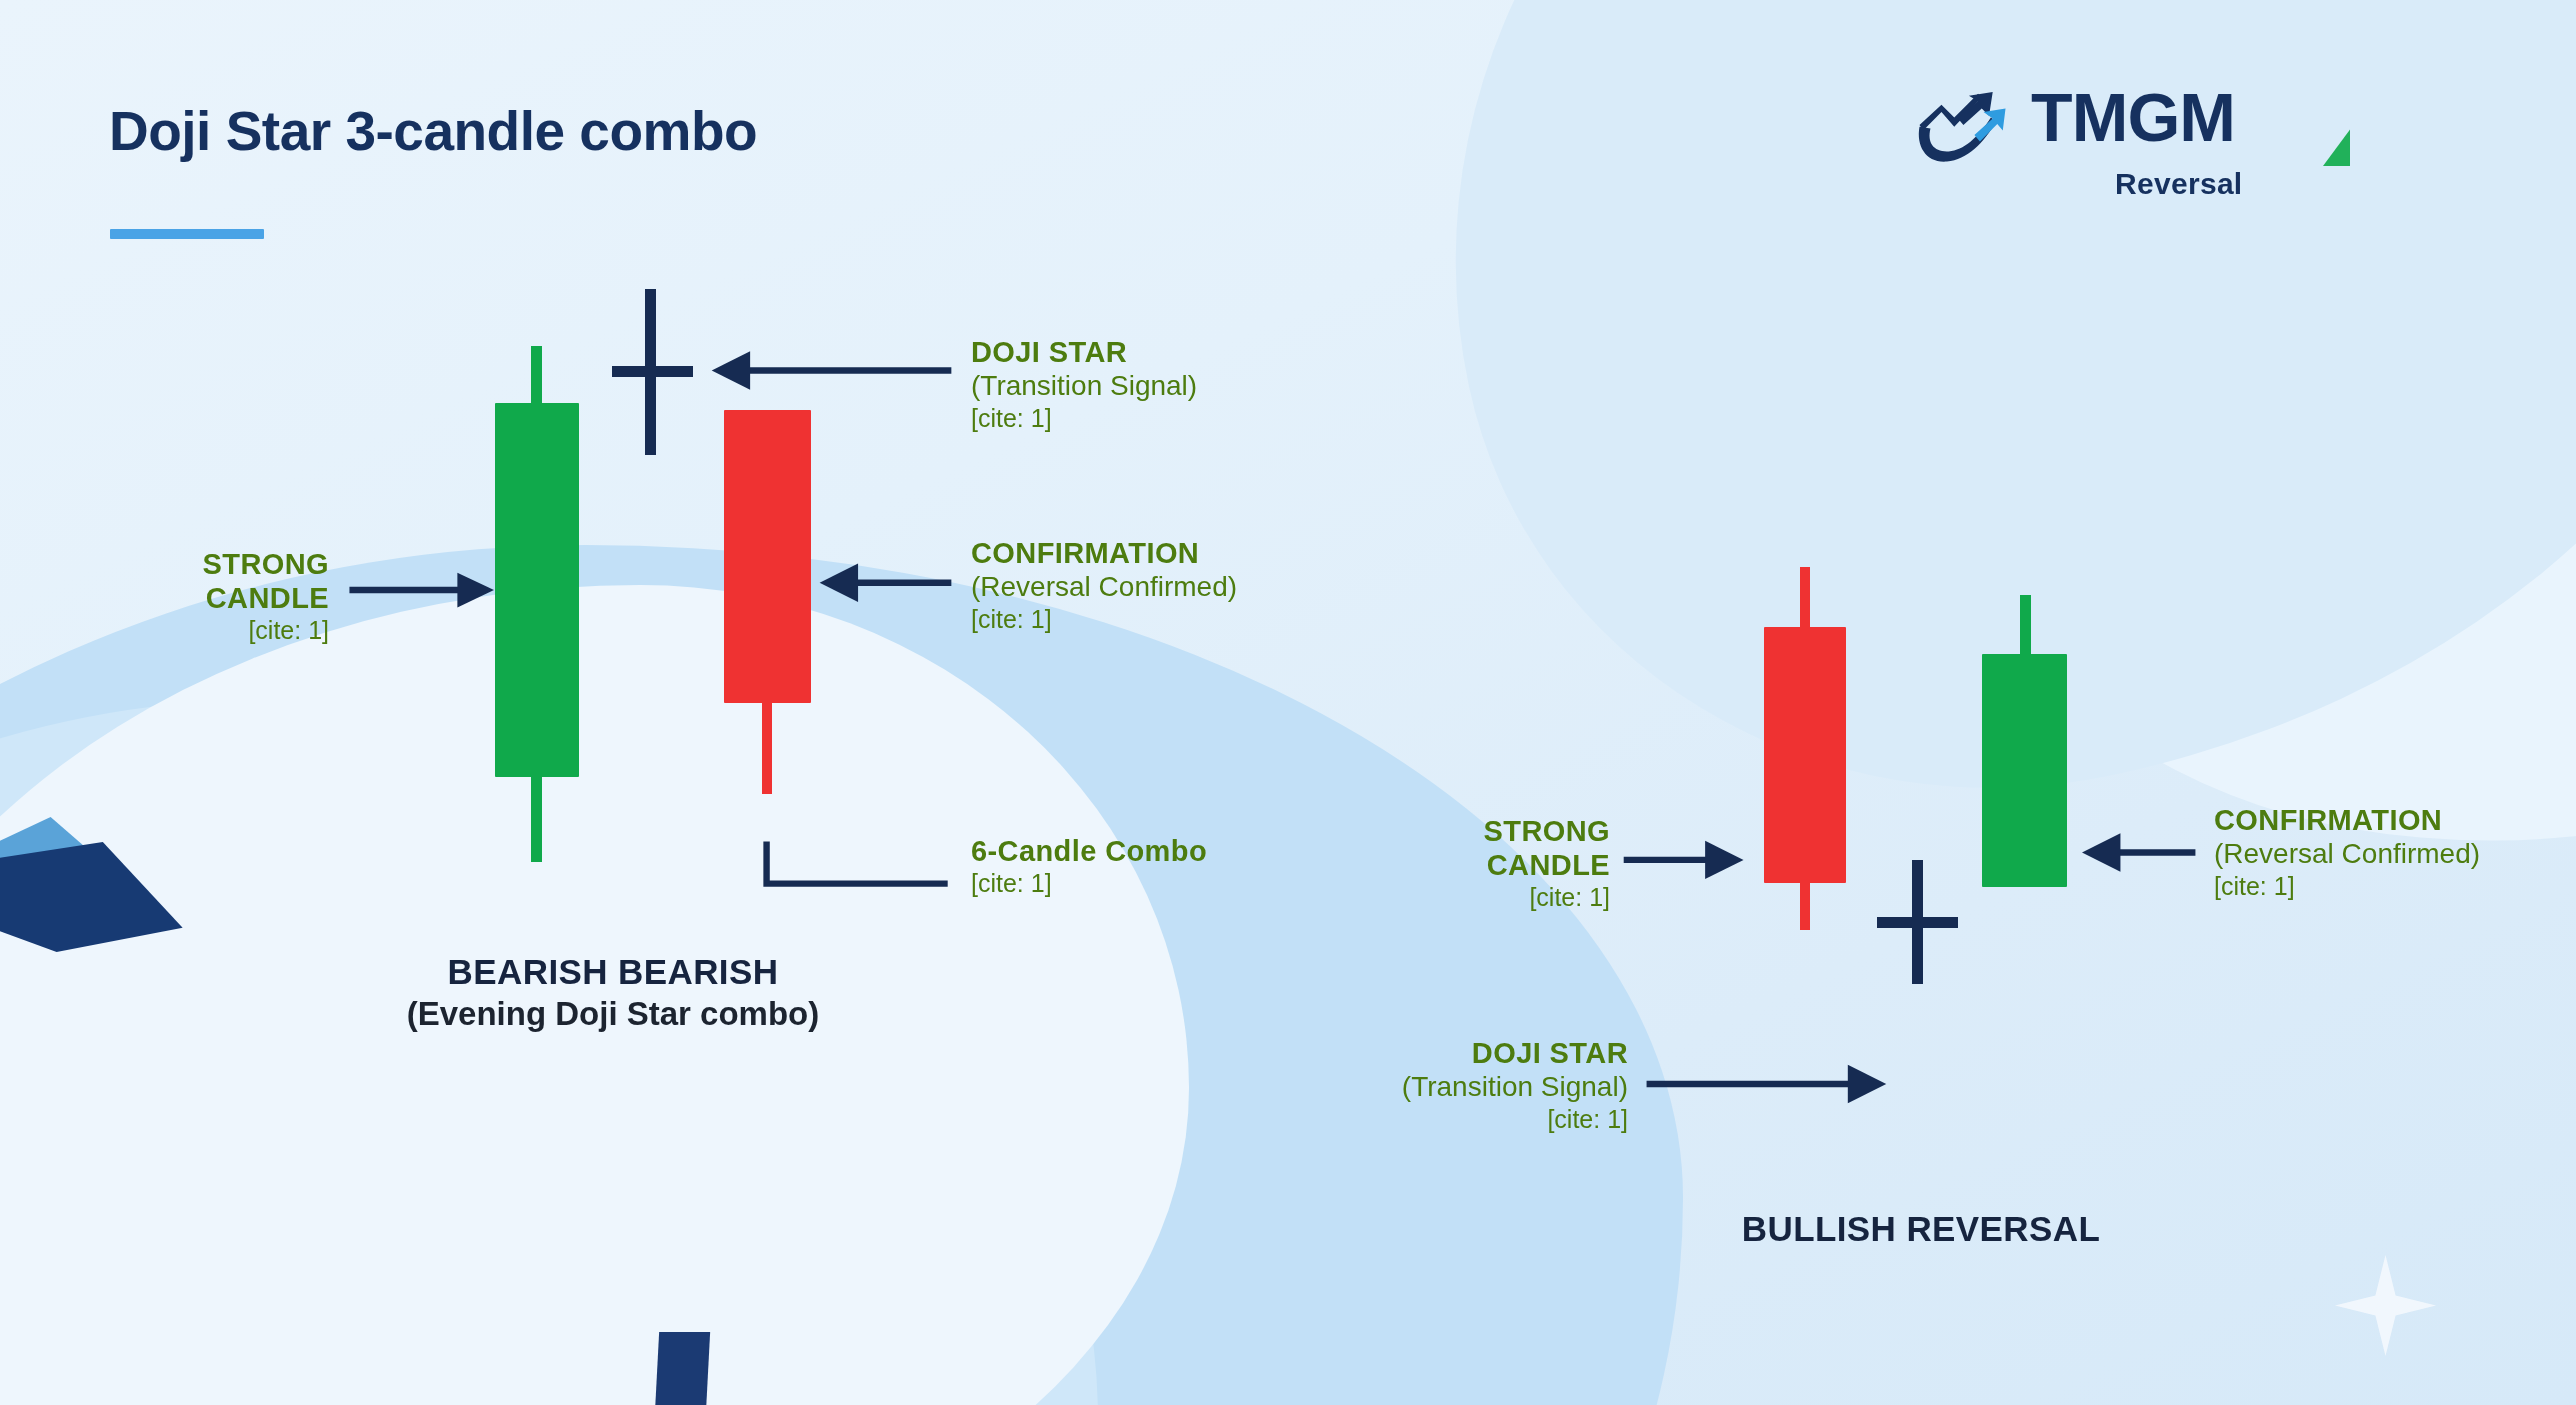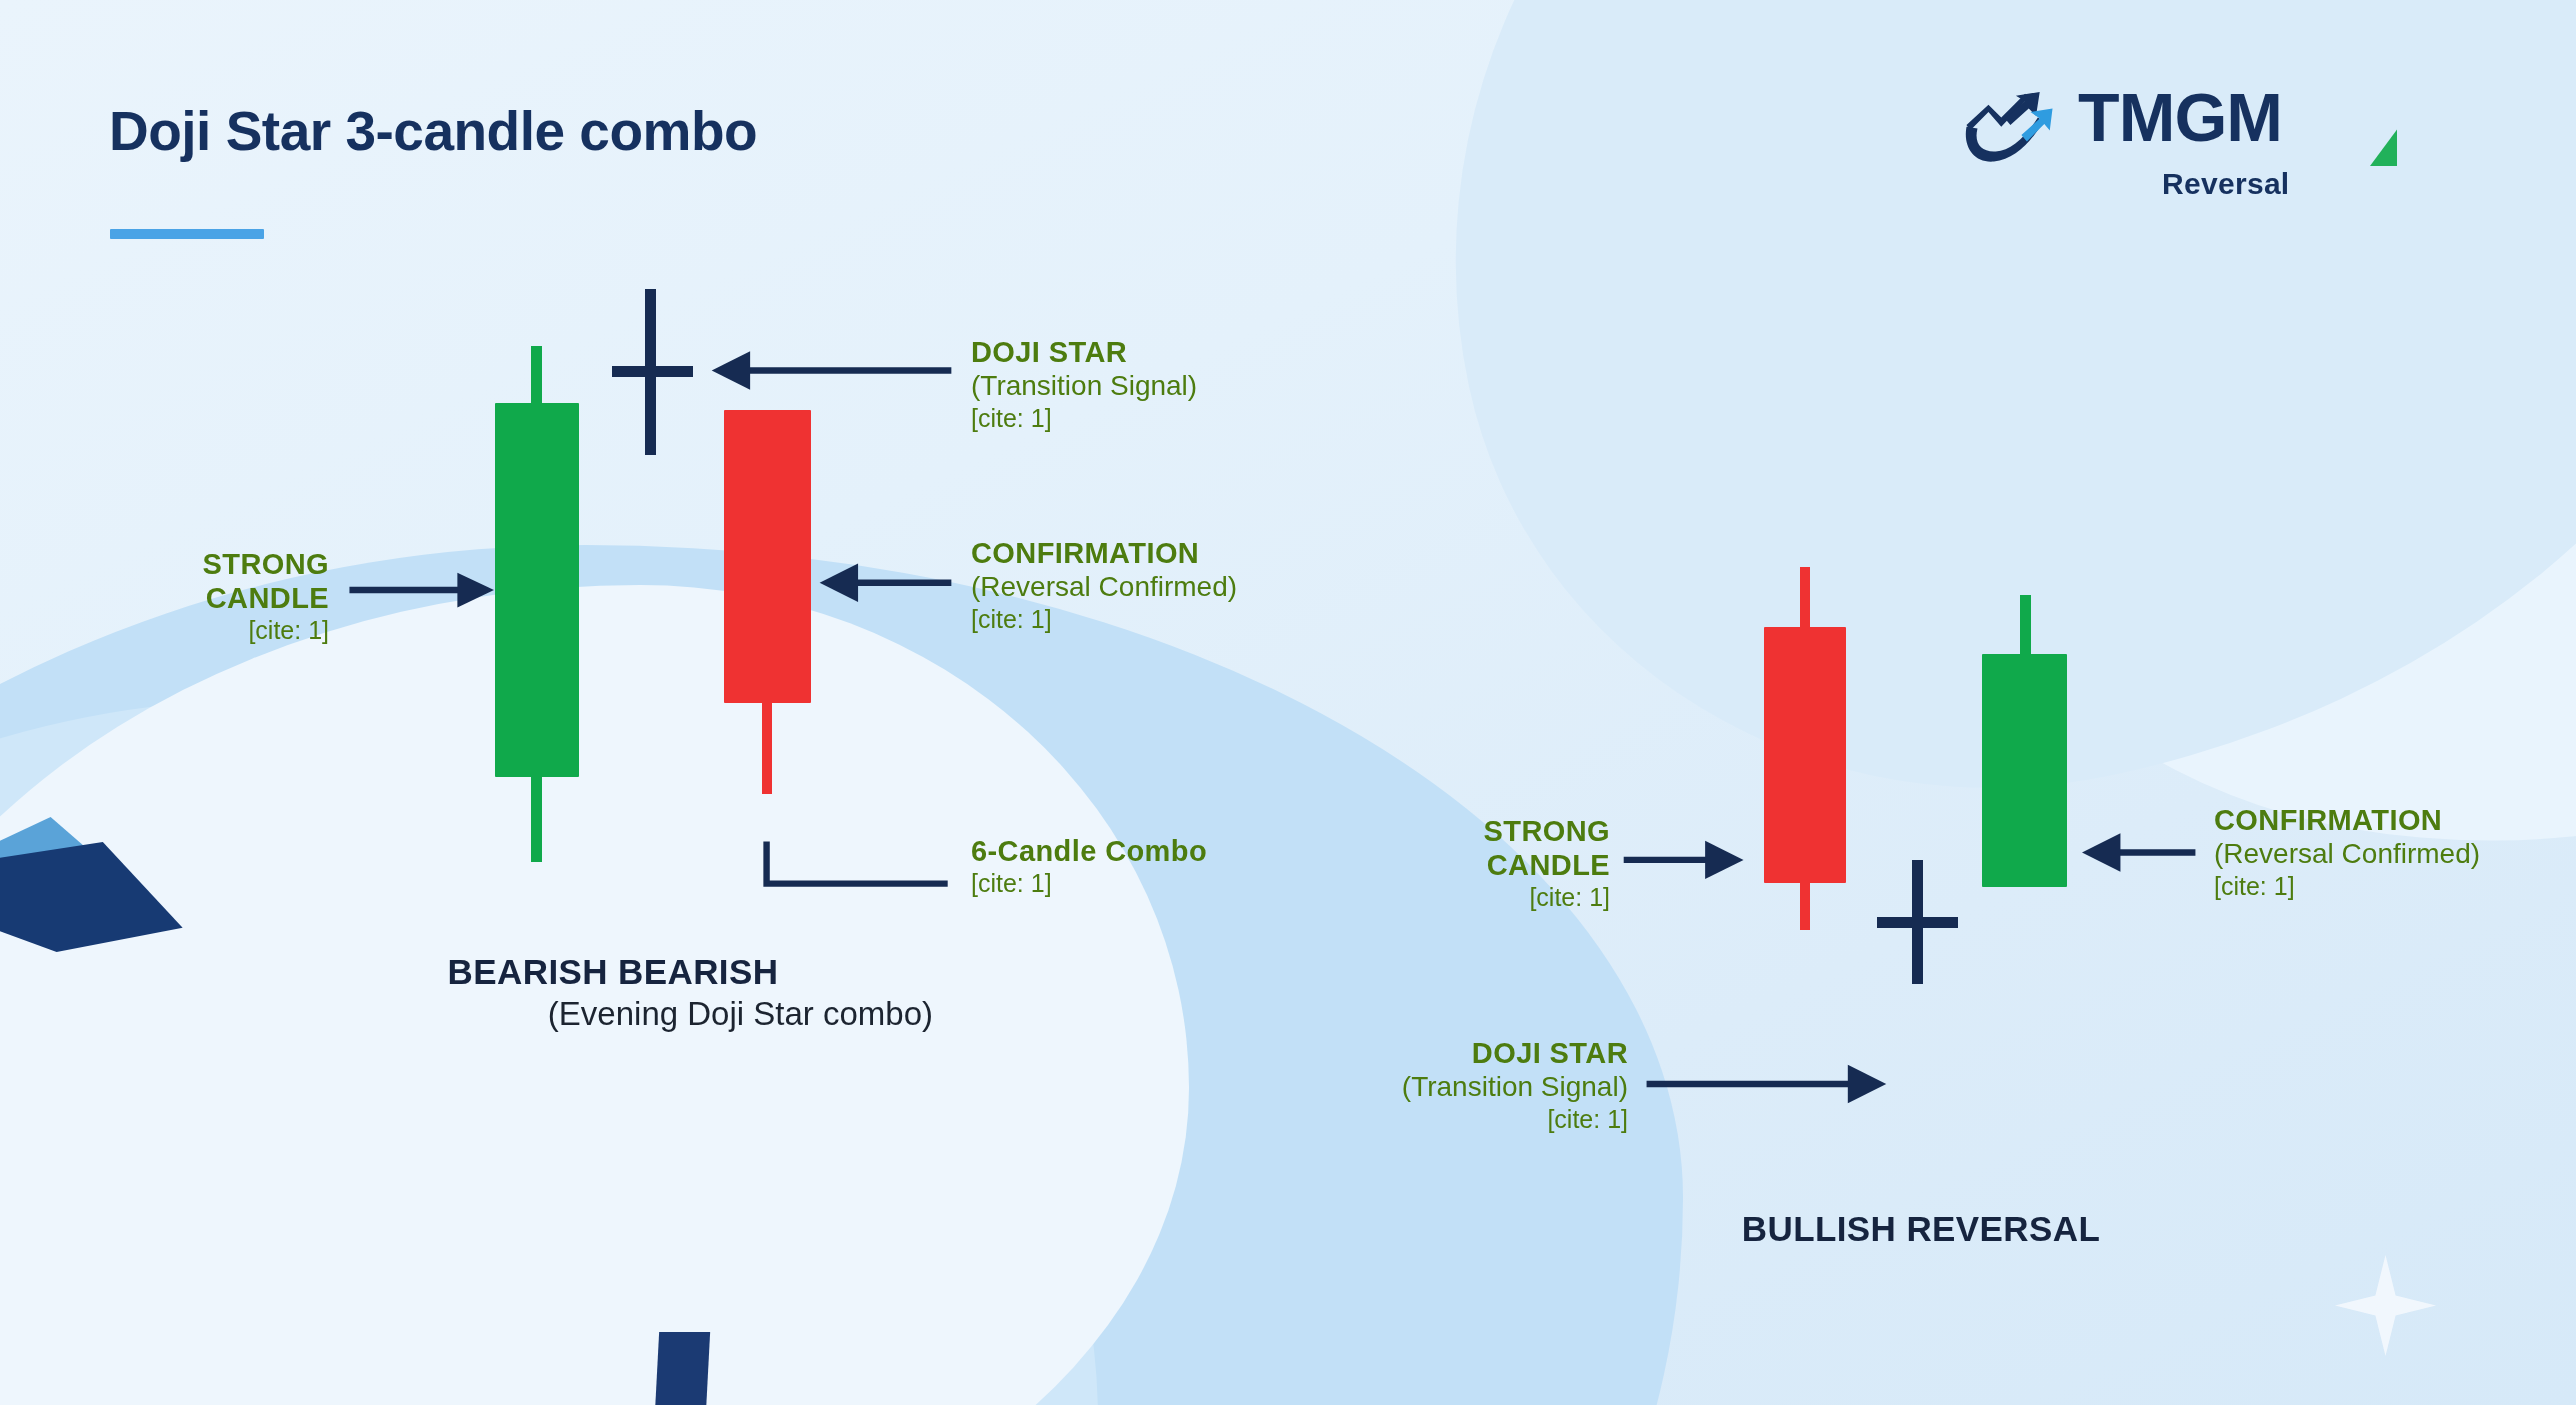--- a/index.html
+++ b/index.html
@@ -68,21 +68,21 @@
     position:absolute;left:109px;top:99px;
     font-size:55px;font-weight:700;color:#16315f;letter-spacing:-0.5px;
     white-space:nowrap;
   }
   .title-underline{
     position:absolute;left:110px;top:229px;width:154px;height:10px;
     background:#4aa3e6;border-radius:0.9px;
   }
 
   
-  .logo{position:absolute;left:1961px;top:88px;width:485px;height:119px;}
+  .logo{position:absolute;left:1914px;top:88px;width:485px;height:119px;}
   .logo-mark{position:absolute;left:0;top:1.8px;width:108px;height:79px;}
   .logo-word{
     position:absolute;left:117px;top:-5.5px;
     font-size:68px;font-weight:700;color:#16315f;letter-spacing:-0.9px;
     line-height:1;
   }
   .logo-dotgreen{
     position:absolute;left:409px;top:41px;width:27.4px;height:37px;
     background:#21b15a;clip-path:polygon(100% 0%,100% 100%,0% 100%);
   }
@@ -101,21 +101,21 @@
 
   
   .ann{position:absolute;color:#4d7c0f;}
   .ann .l1{font-size:29px;font-weight:700;letter-spacing:0.4px;line-height:1.18;}
   .ann .l2{font-size:28px;font-weight:400;line-height:1.2;}
   .ann .l3{font-size:25px;font-weight:400;line-height:1.2;}
   .ann.right-align{text-align:right;}
 
   .caption{position:absolute;text-align:center;color:#16243f;}
   .caption .c1{font-size:35px;font-weight:700;letter-spacing:0.4px;line-height:1.2;}
-  .caption .c2{font-size:33px;font-weight:400;color:#1c2430;line-height:1.25;text-align:right;}
+  .caption .c2{font-size:33px;font-weight:700;color:#1c2430;line-height:1.25;}
 
   
   .arrow-layer{position:absolute;inset:0;pointer-events:none;}
 </style>
 </head>
 <body>
 
 <div id="stage">
 
   <div class="bg-base"></div>

